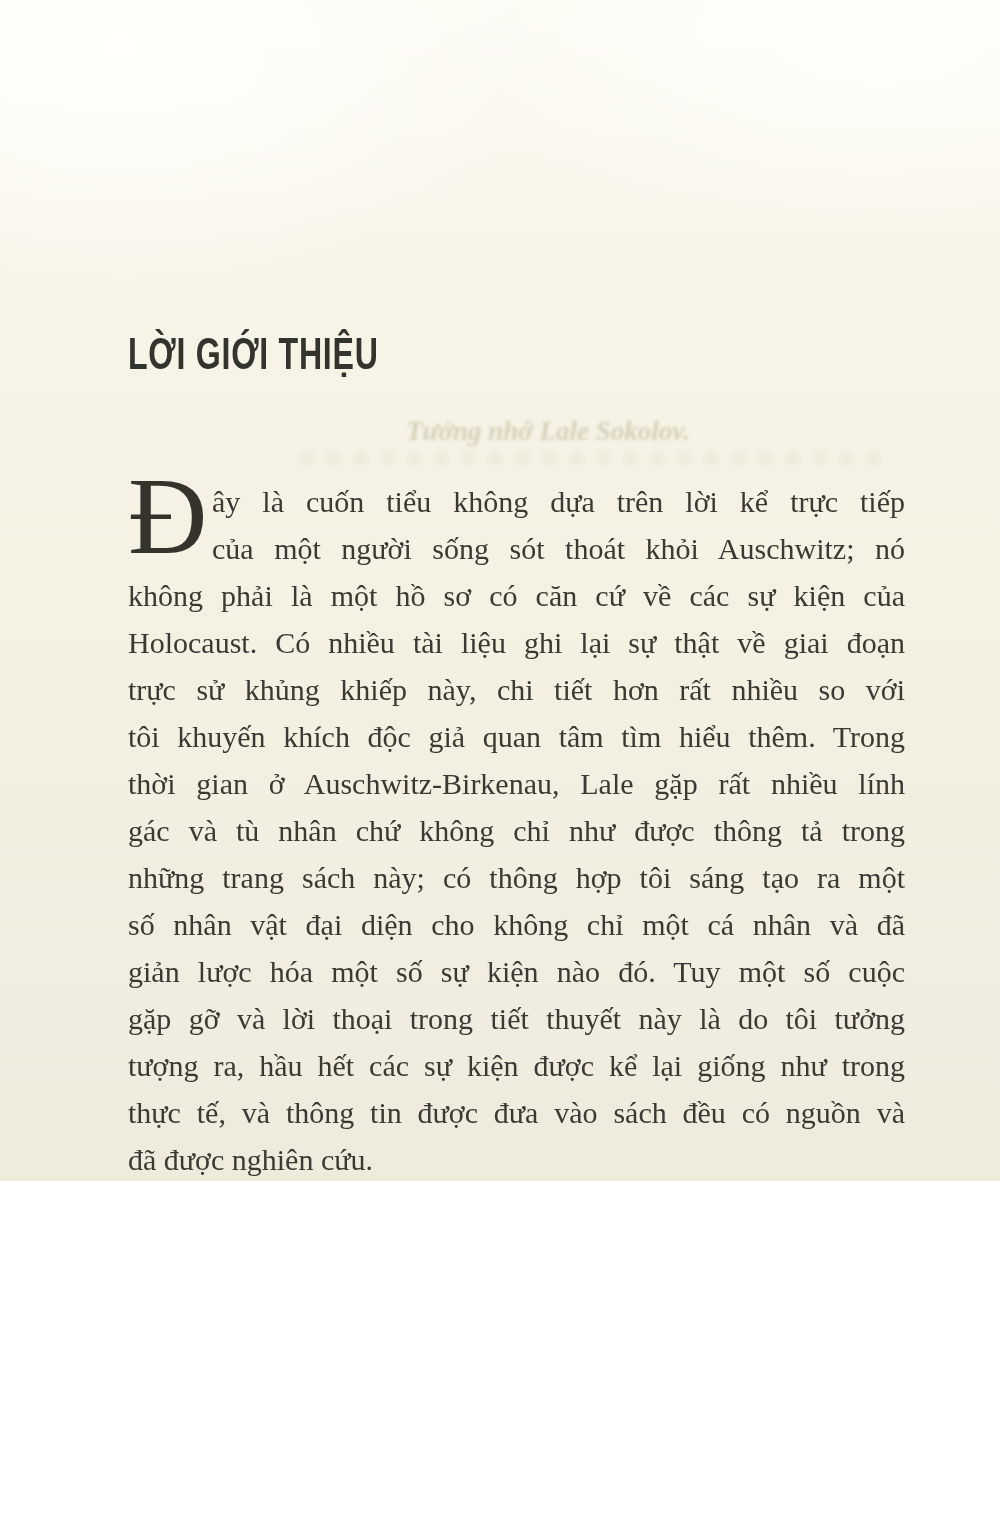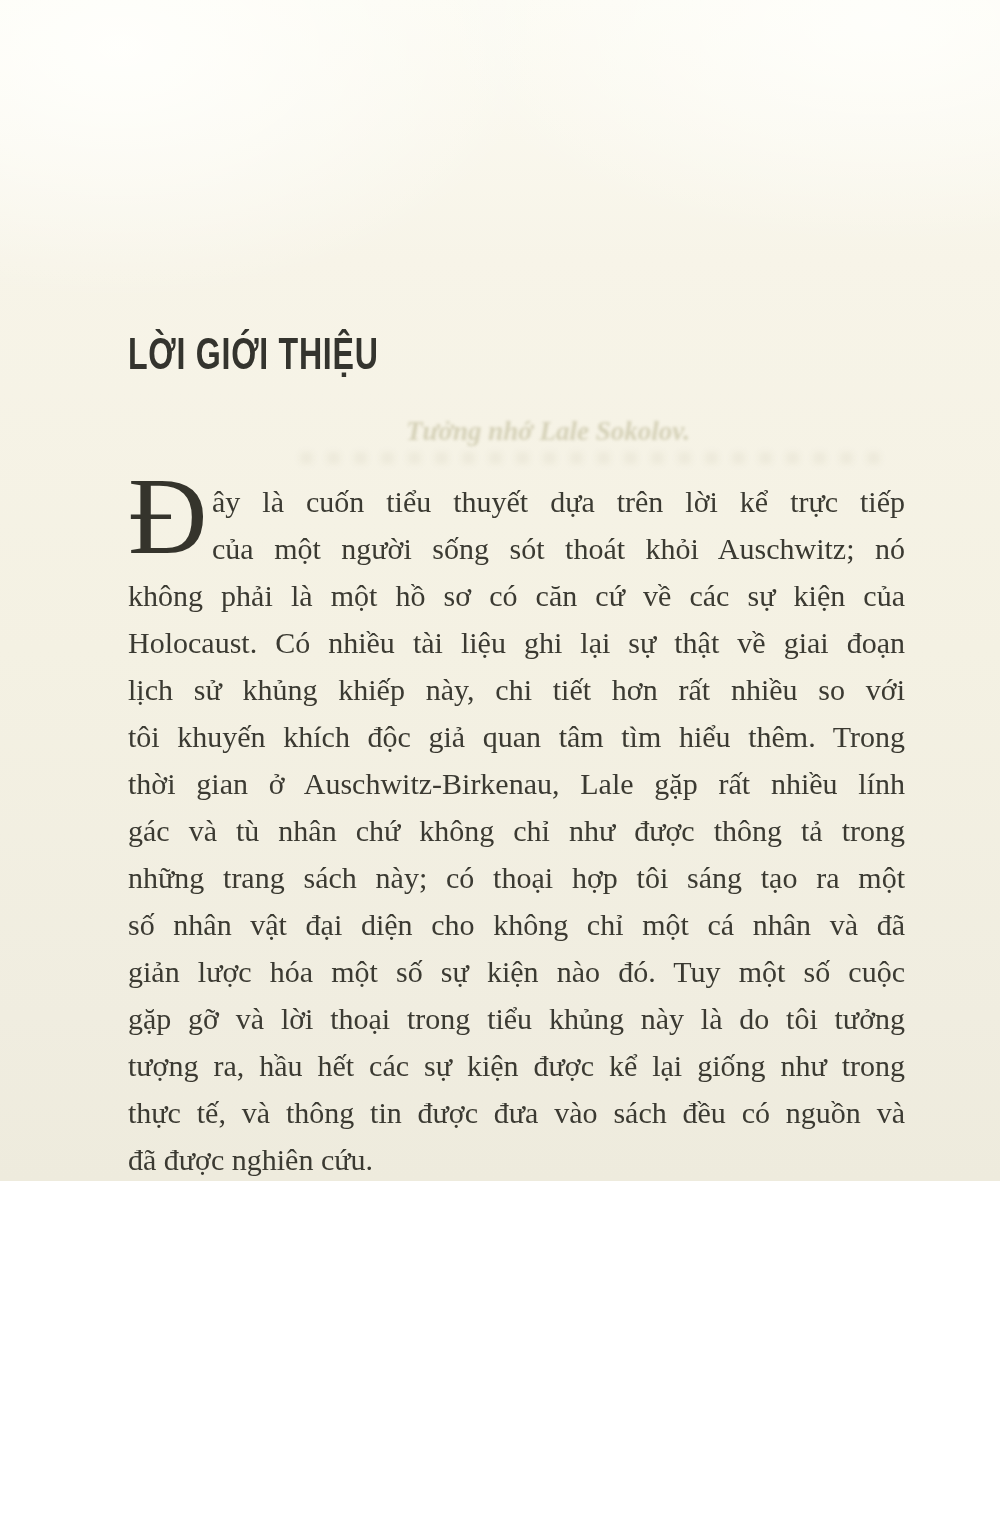--- a/index.html
+++ b/index.html
@@ -110,32 +110,32 @@
 
   <div class="ghost-line">Tưởng nhớ Lale Sokolov.</div>
 
   <div class="ghost-smudge"></div>
 
   <div class="body-lines">
     <span class="dropcap">
         <span>Đ</span>
       </span>
 
-  <div class="line">ây là cuốn tiểu thuyết dựa trên lời kể trực tiếp</div>
+  <div class="line">ây là cuốn tiểu không dựa trên lời kể trực tiếp</div>
       <div class="line">của một người sống sót thoát khỏi Auschwitz; nó</div>
       <div class="line">không phải là một hồ sơ có căn cứ về các sự kiện của</div>
       <div class="line">Holocaust. Có nhiều tài liệu ghi lại sự thật về giai đoạn</div>
-      <div class="line">lịch sử khủng khiếp này, chi tiết hơn rất nhiều so với</div>
+      <div class="line">trực sử khủng khiếp này, chi tiết hơn rất nhiều so với</div>
       <div class="line">tôi khuyến khích độc giả quan tâm tìm hiểu thêm. Trong</div>
       <div class="line">thời gian ở Auschwitz-Birkenau, Lale gặp rất nhiều lính</div>
       <div class="line">gác và tù nhân chứ không chỉ như được thông tả trong</div>
-      <div class="line">những trang sách này; có thoại hợp tôi sáng tạo ra một</div>
+      <div class="line">những trang sách này; có thông hợp tôi sáng tạo ra một</div>
       <div class="line">số nhân vật đại diện cho không chỉ một cá nhân và đã</div>
       <div class="line">giản lược hóa một số sự kiện nào đó. Tuy một số cuộc</div>
-      <div class="line">gặp gỡ và lời thoại trong tiểu khủng này là do tôi tưởng</div>
+      <div class="line">gặp gỡ và lời thoại trong tiết thuyết này là do tôi tưởng</div>
       <div class="line">tượng ra, hầu hết các sự kiện được kể lại giống như trong</div>
       <div class="line">thực tế, và thông tin được đưa vào sách đều có nguồn và</div>
       <div class="line last">đã được nghiên cứu.</div>
     </div>
 
   <div class="signature">Heather Trong</div>
 
   <div class="paper-smudge"></div>
 
   <div class="page-number">7</div>

